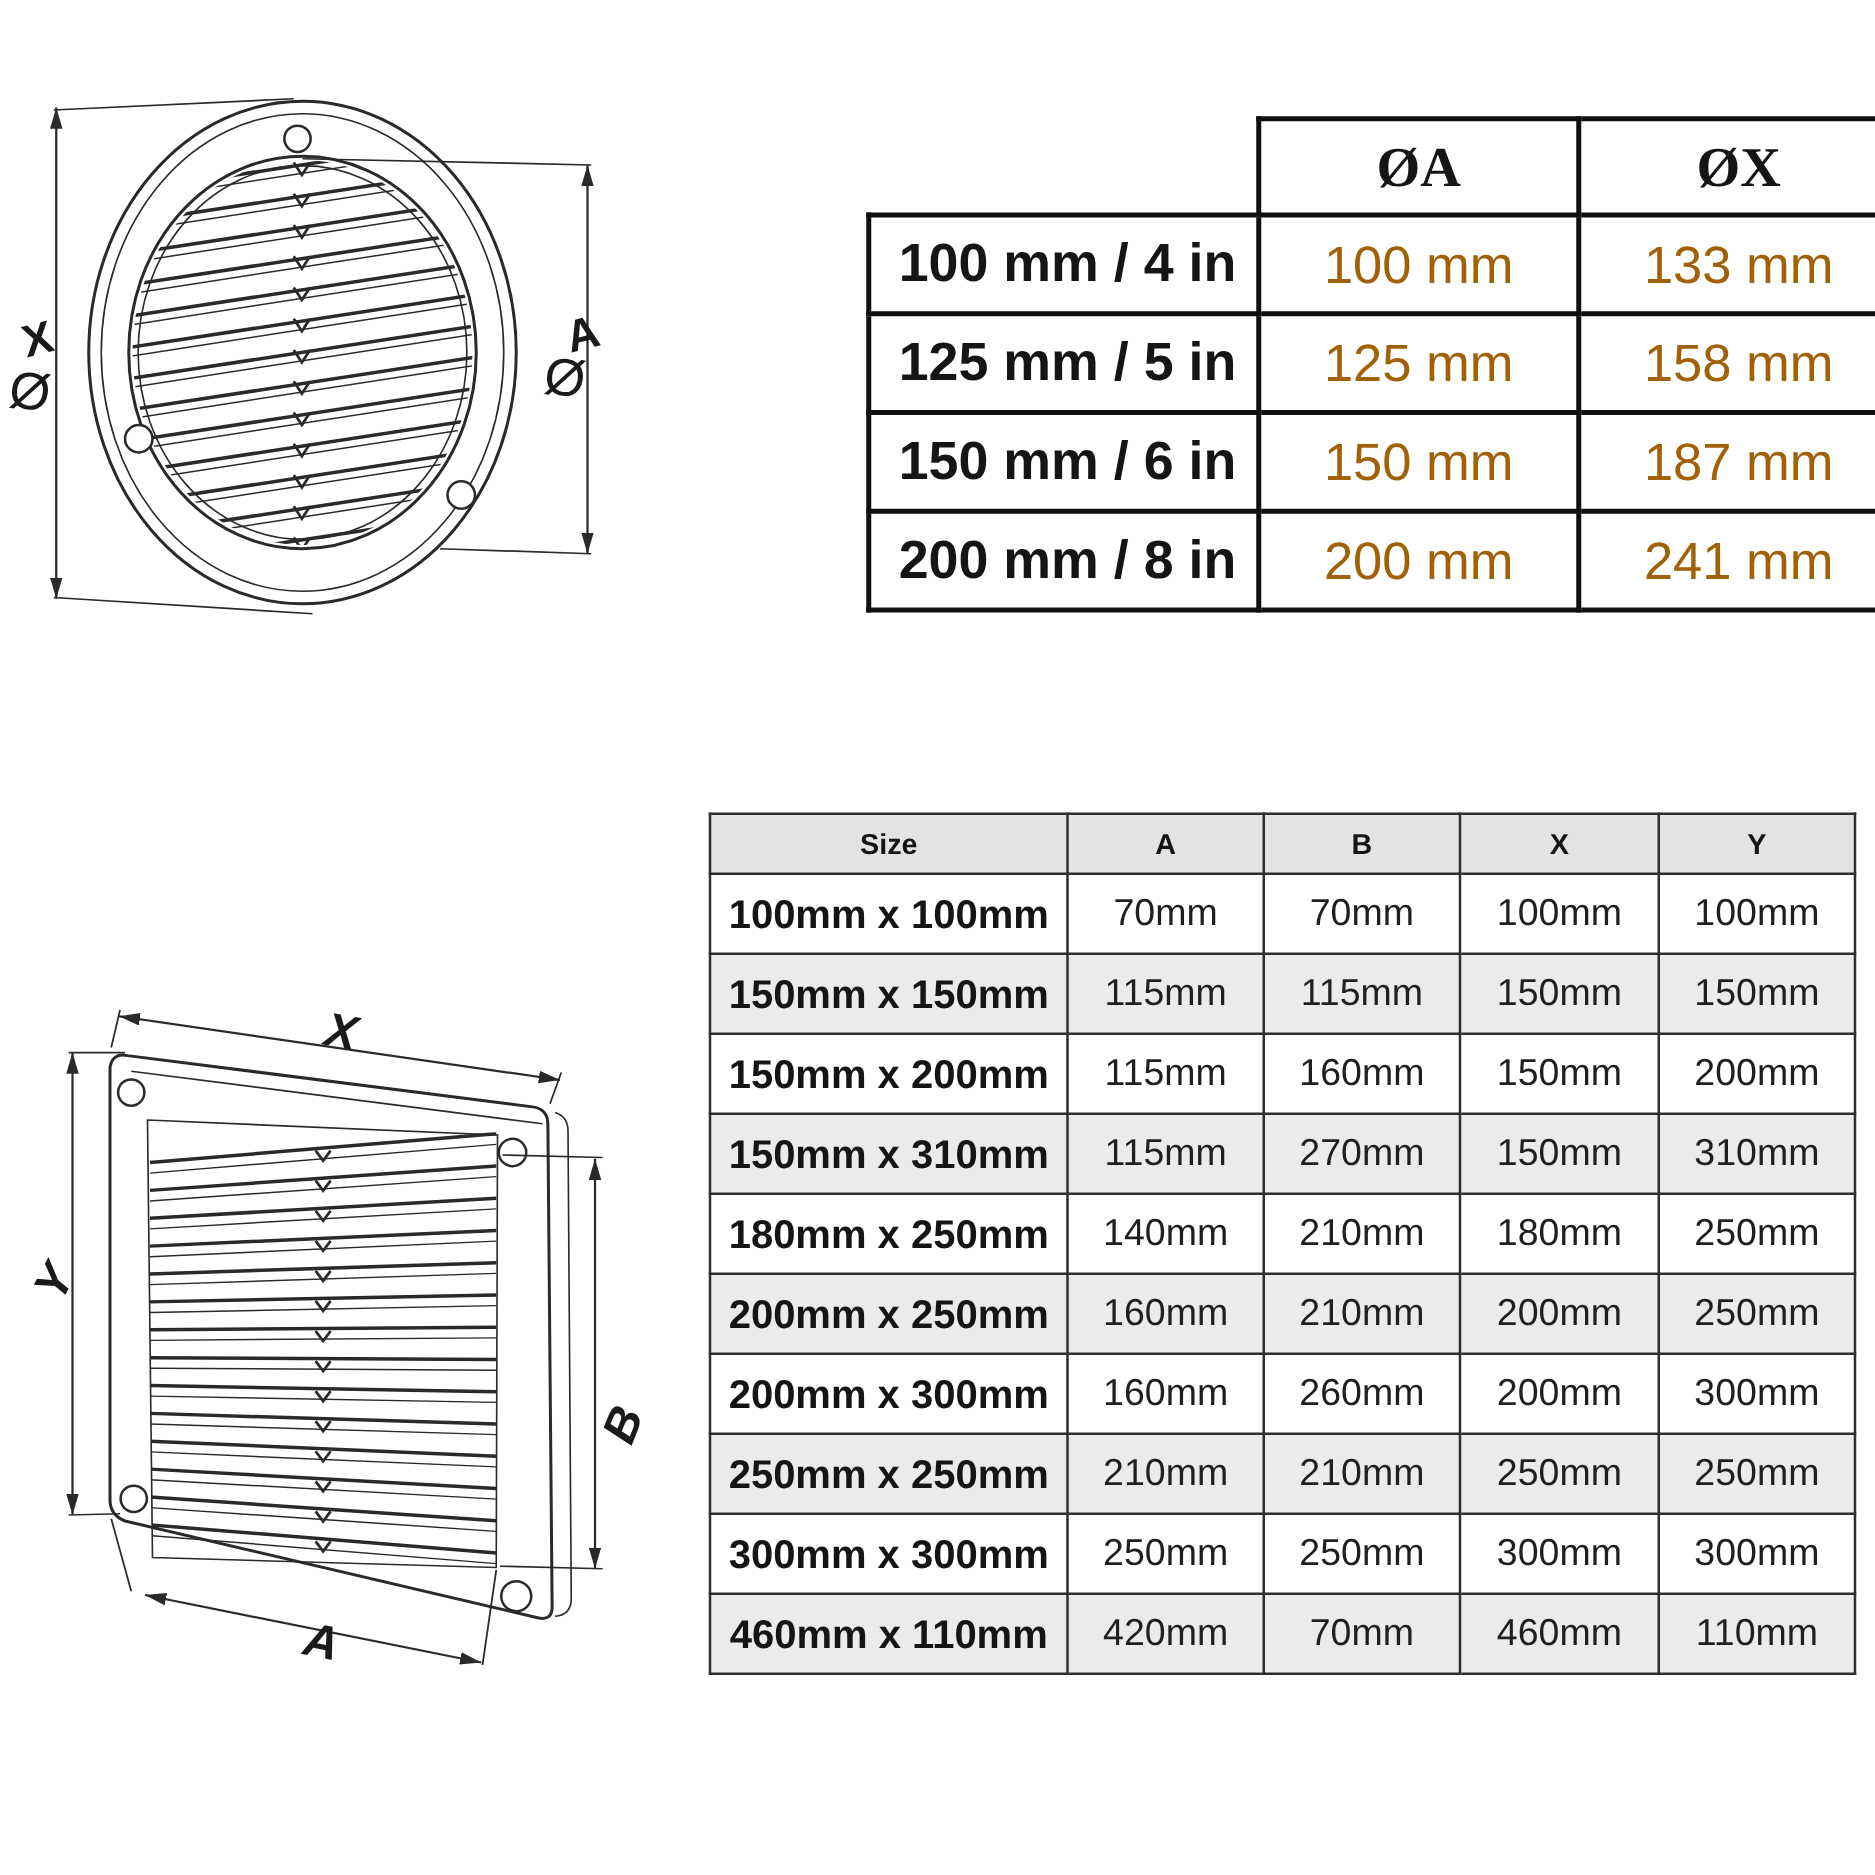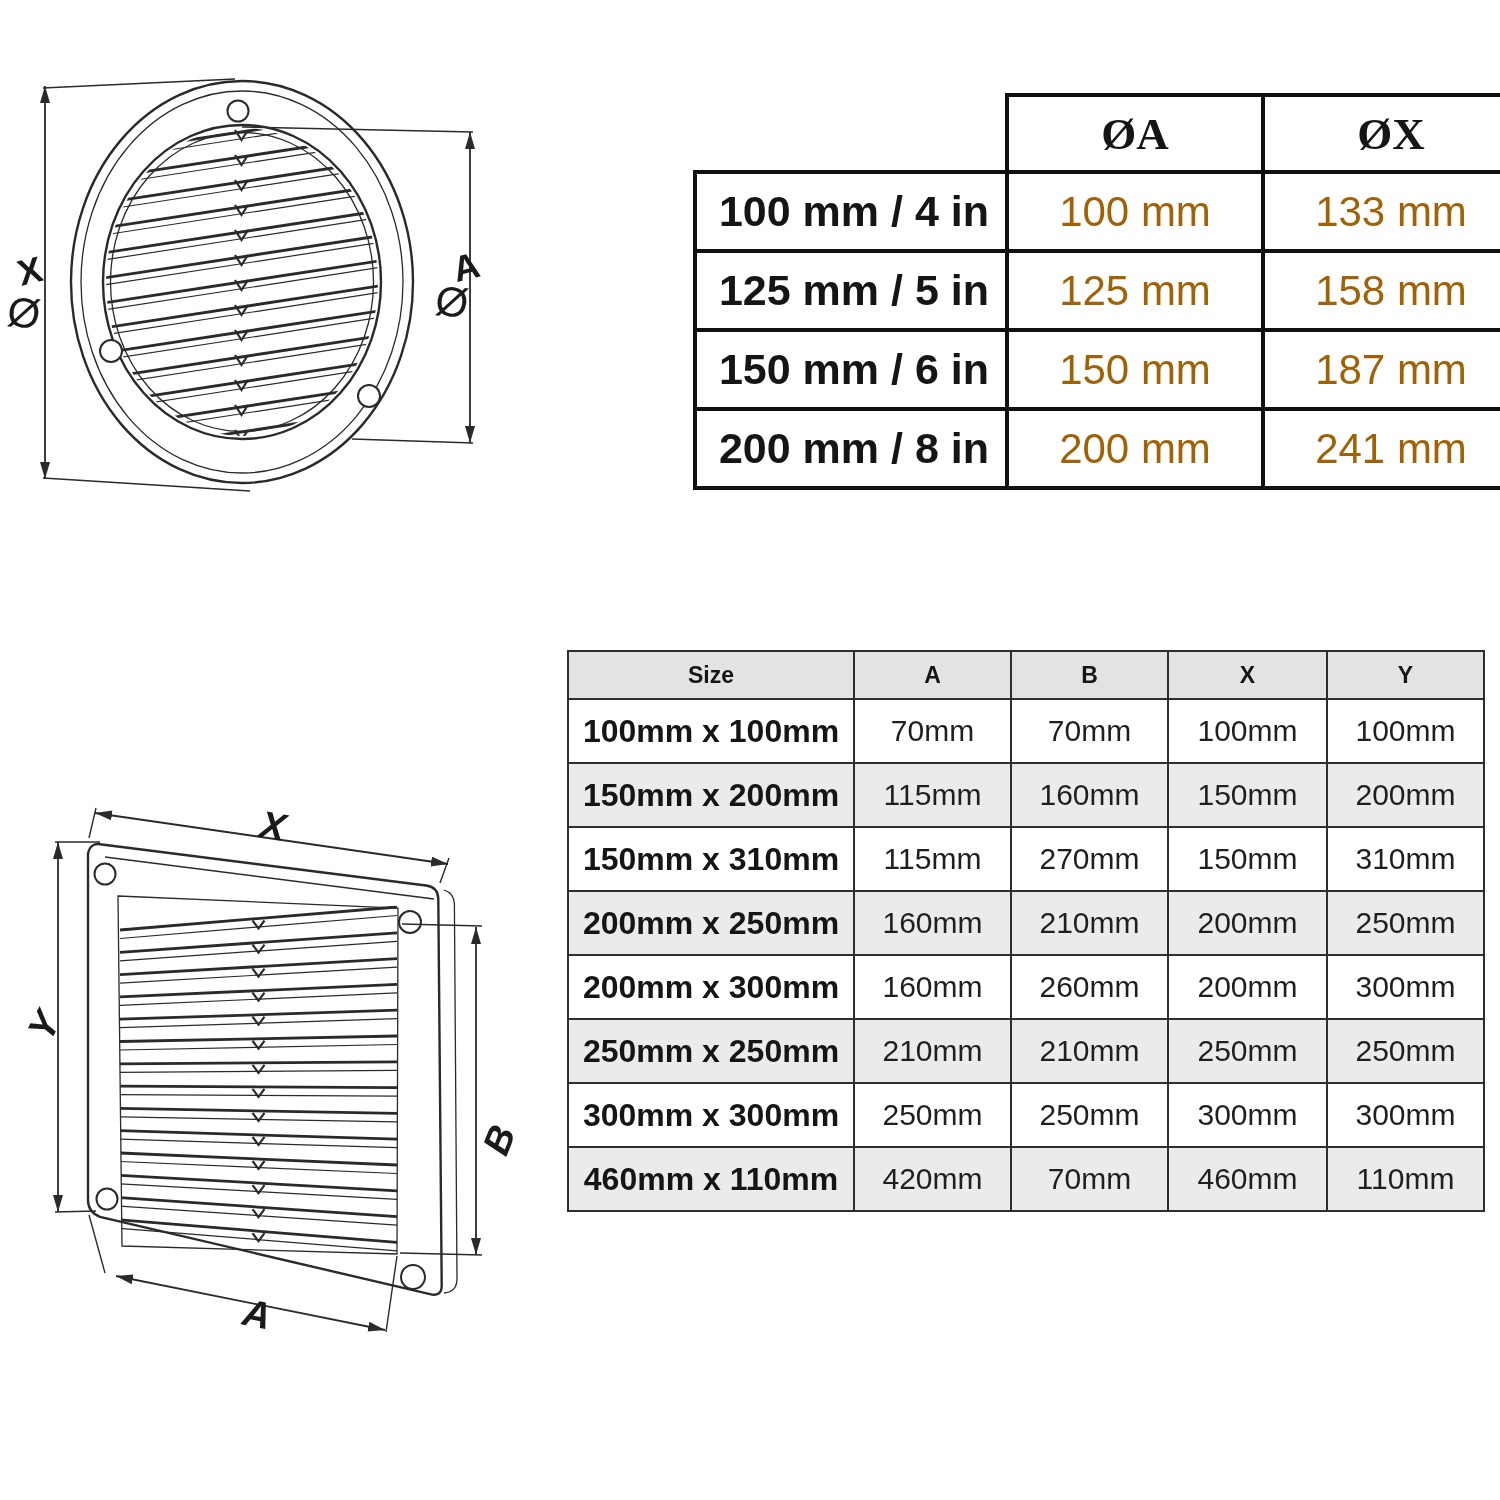--- a/index.html
+++ b/index.html
@@ -266,34 +266,48 @@
   </thead>
   <tbody>
     <tr>
       <td class="size">100mm x 100mm</td>
       <td class="val">70mm</td>
       <td class="val">70mm</td>
       <td class="val">100mm</td>
       <td class="val">100mm</td>
     </tr>
     <tr>
+      <td class="size">150mm x 150mm</td>
+      <td class="val">115mm</td>
+      <td class="val">115mm</td>
+      <td class="val">150mm</td>
+      <td class="val">150mm</td>
+    </tr>
+    <tr>
       <td class="size">150mm x 200mm</td>
       <td class="val">115mm</td>
       <td class="val">160mm</td>
       <td class="val">150mm</td>
       <td class="val">200mm</td>
     </tr>
     <tr>
       <td class="size">150mm x 310mm</td>
       <td class="val">115mm</td>
       <td class="val">270mm</td>
       <td class="val">150mm</td>
       <td class="val">310mm</td>
     </tr>
     <tr>
+      <td class="size">180mm x 250mm</td>
+      <td class="val">140mm</td>
+      <td class="val">210mm</td>
+      <td class="val">180mm</td>
+      <td class="val">250mm</td>
+    </tr>
+    <tr>
       <td class="size">200mm x 250mm</td>
       <td class="val">160mm</td>
       <td class="val">210mm</td>
       <td class="val">200mm</td>
       <td class="val">250mm</td>
     </tr>
     <tr>
       <td class="size">200mm x 300mm</td>
       <td class="val">160mm</td>
       <td class="val">260mm</td>

